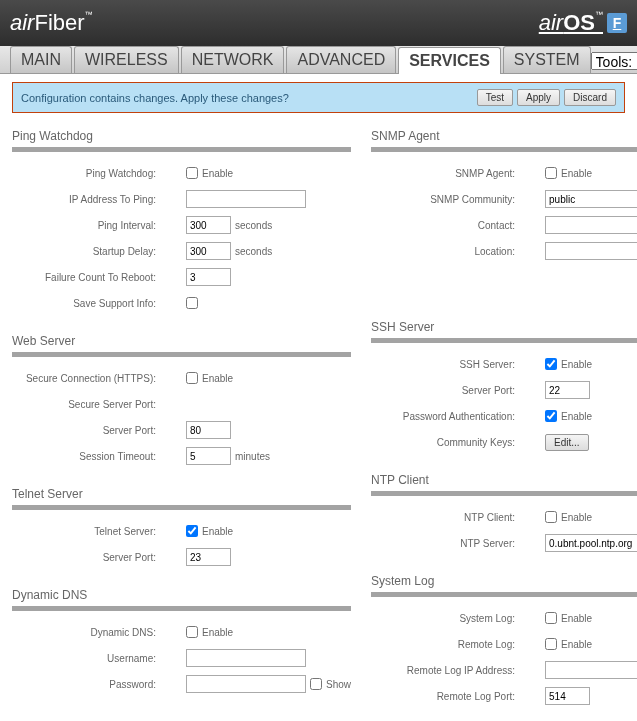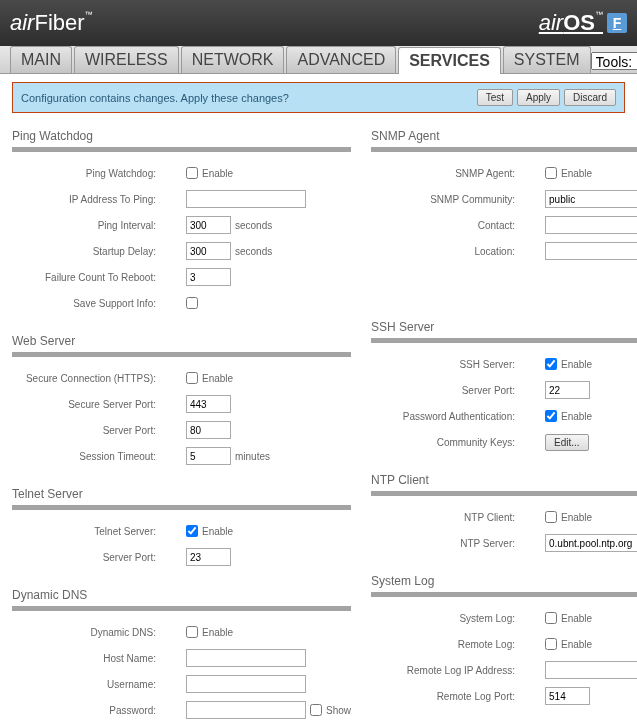--- a/index.html
+++ b/index.html
@@ -125,23 +125,20 @@
       <div class="section-title">Web Server</div>
       <div class="field">
         <div class="field-label">Secure Connection (HTTPS):</div>
         <div class="field-input">
             <input type="checkbox" style="">
             <span class="unit">Enable</span>
           </div>
       </div>
       <div class="field">
         <div class="field-label">Secure Server Port:</div>
-        <div class="field-input">
-            <input type="text" class="txt-narrow" value="443" style="">
-          </div>
       </div>
       <div class="field">
         <div class="field-label">Server Port:</div>
         <div class="field-input">
             <input type="text" class="txt-narrow" value="80" style="">
           </div>
       </div>
       <div class="field">
         <div class="field-label">Session Timeout:</div>
         <div class="field-input">
@@ -169,26 +166,20 @@
       <div class="section-gap"></div>
       <div class="section-title">Dynamic DNS</div>
       <div class="field">
         <div class="field-label">Dynamic DNS:</div>
         <div class="field-input">
             <input type="checkbox" style="">
             <span class="unit">Enable</span>
           </div>
       </div>
       <div class="field">
-        <div class="field-label">Host Name:</div>
-        <div class="field-input">
-            <input type="text" class="txt-wide" value="" style="">
-          </div>
-      </div>
-      <div class="field">
         <div class="field-label">Username:</div>
         <div class="field-input">
             <input type="text" class="txt-wide" value="" style="">
           </div>
       </div>
       <div class="field">
         <div class="field-label">Password:</div>
         <div class="field-input">
             <input type="password" class="txt-wide" value="" style="">
             <input type="checkbox" style="">

